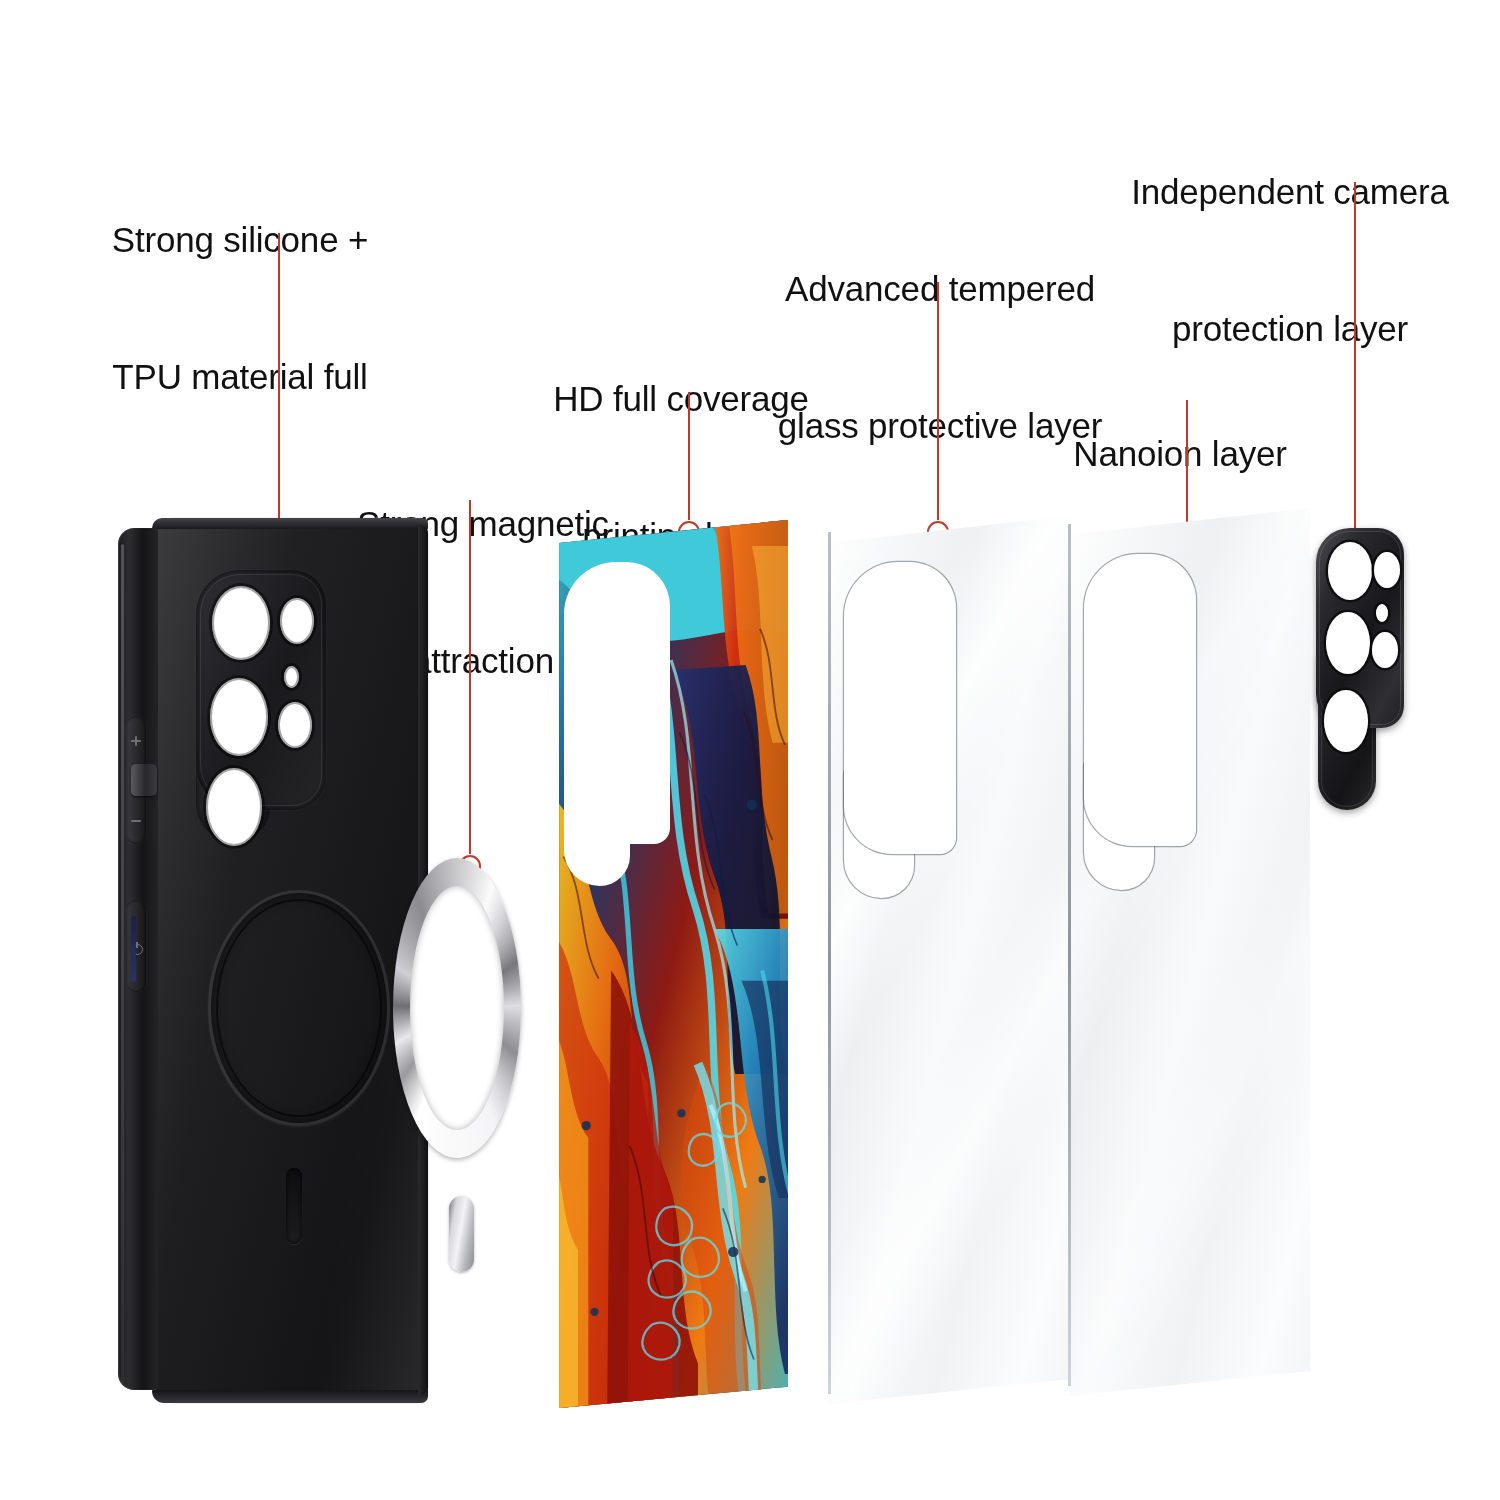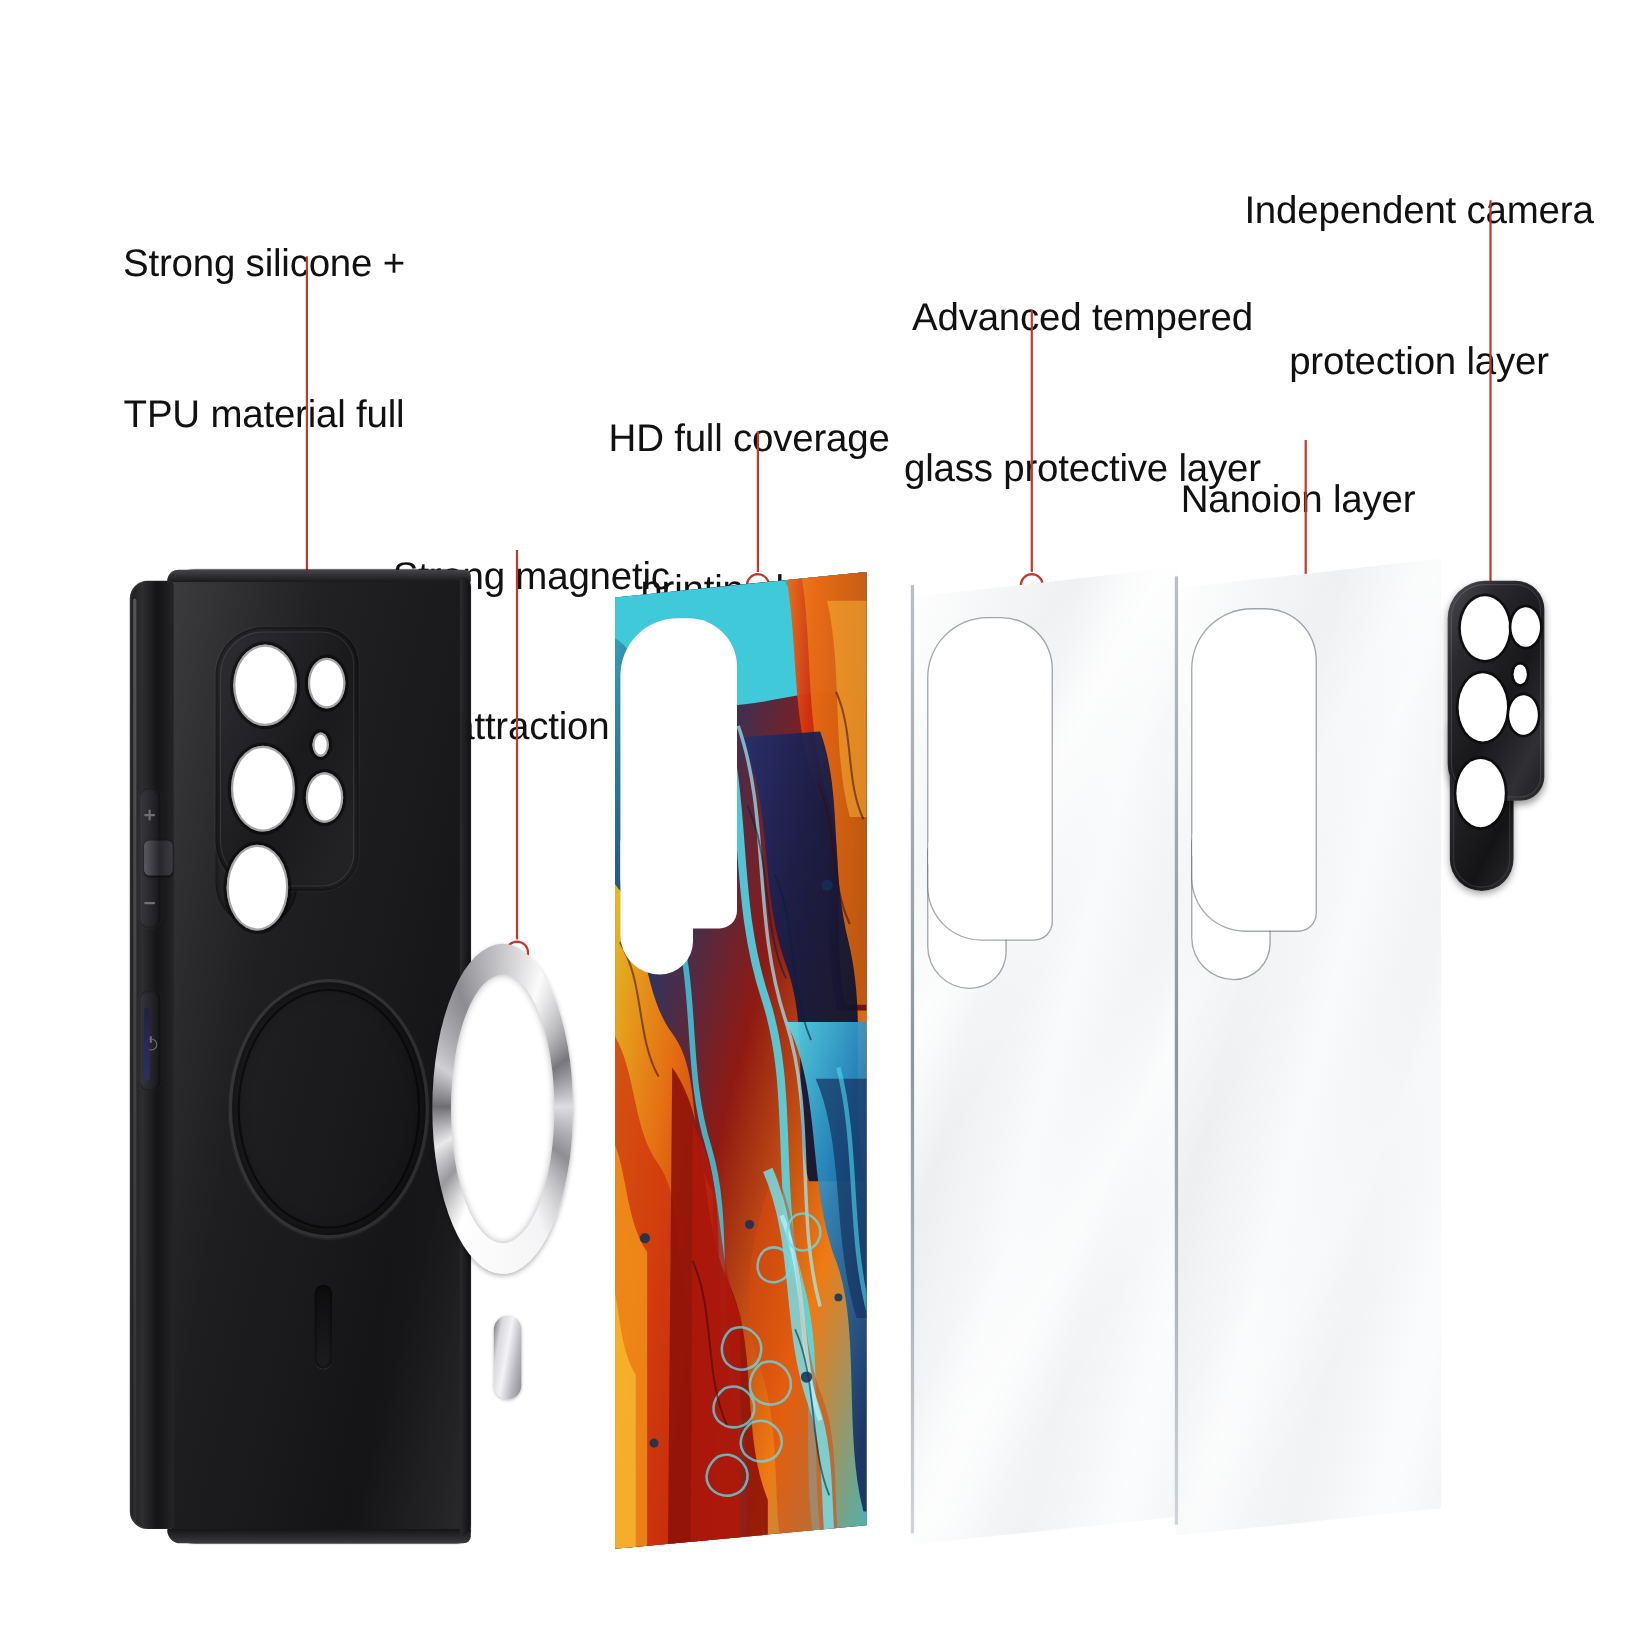--- a/index.html
+++ b/index.html
@@ -278,21 +278,21 @@
   <div class="label ctr" style="left:483px;top:410px;">
     <div>Strong magnetic</div>
     <div>attraction</div>
   </div>
 
   <div class="label ctr" style="left:681px;top:285px;">
     <div>HD full coverage</div>
     <div>printing layer</div>
   </div>
 
-  <div class="label ctr" style="left:984px;top:175px;">
+  <div class="label ctr" style="left:940px;top:175px;">
     <div>Advanced tempered</div>
     <div>glass protective layer</div>
   </div>
 
   <div class="label ctr" style="left:1180px;top:340px;">
     <div>Nanoion layer</div>
   </div>
 
   <div class="label ctr" style="left:1290px;top:78px;">
     <div>Independent camera</div>

